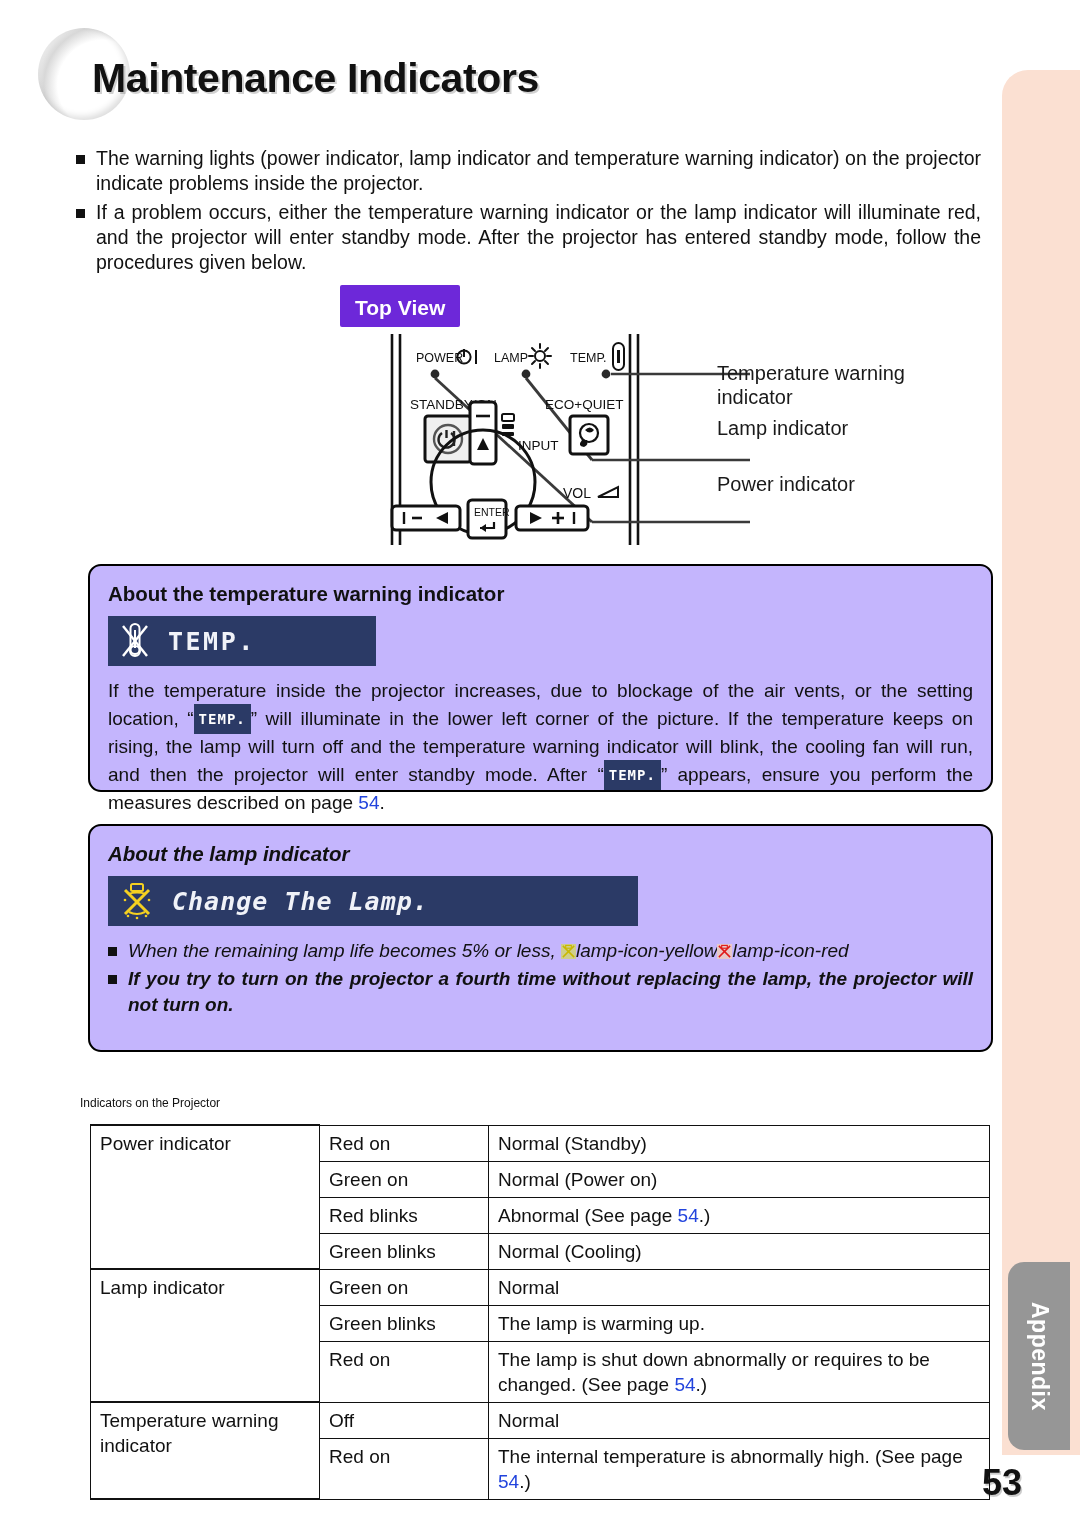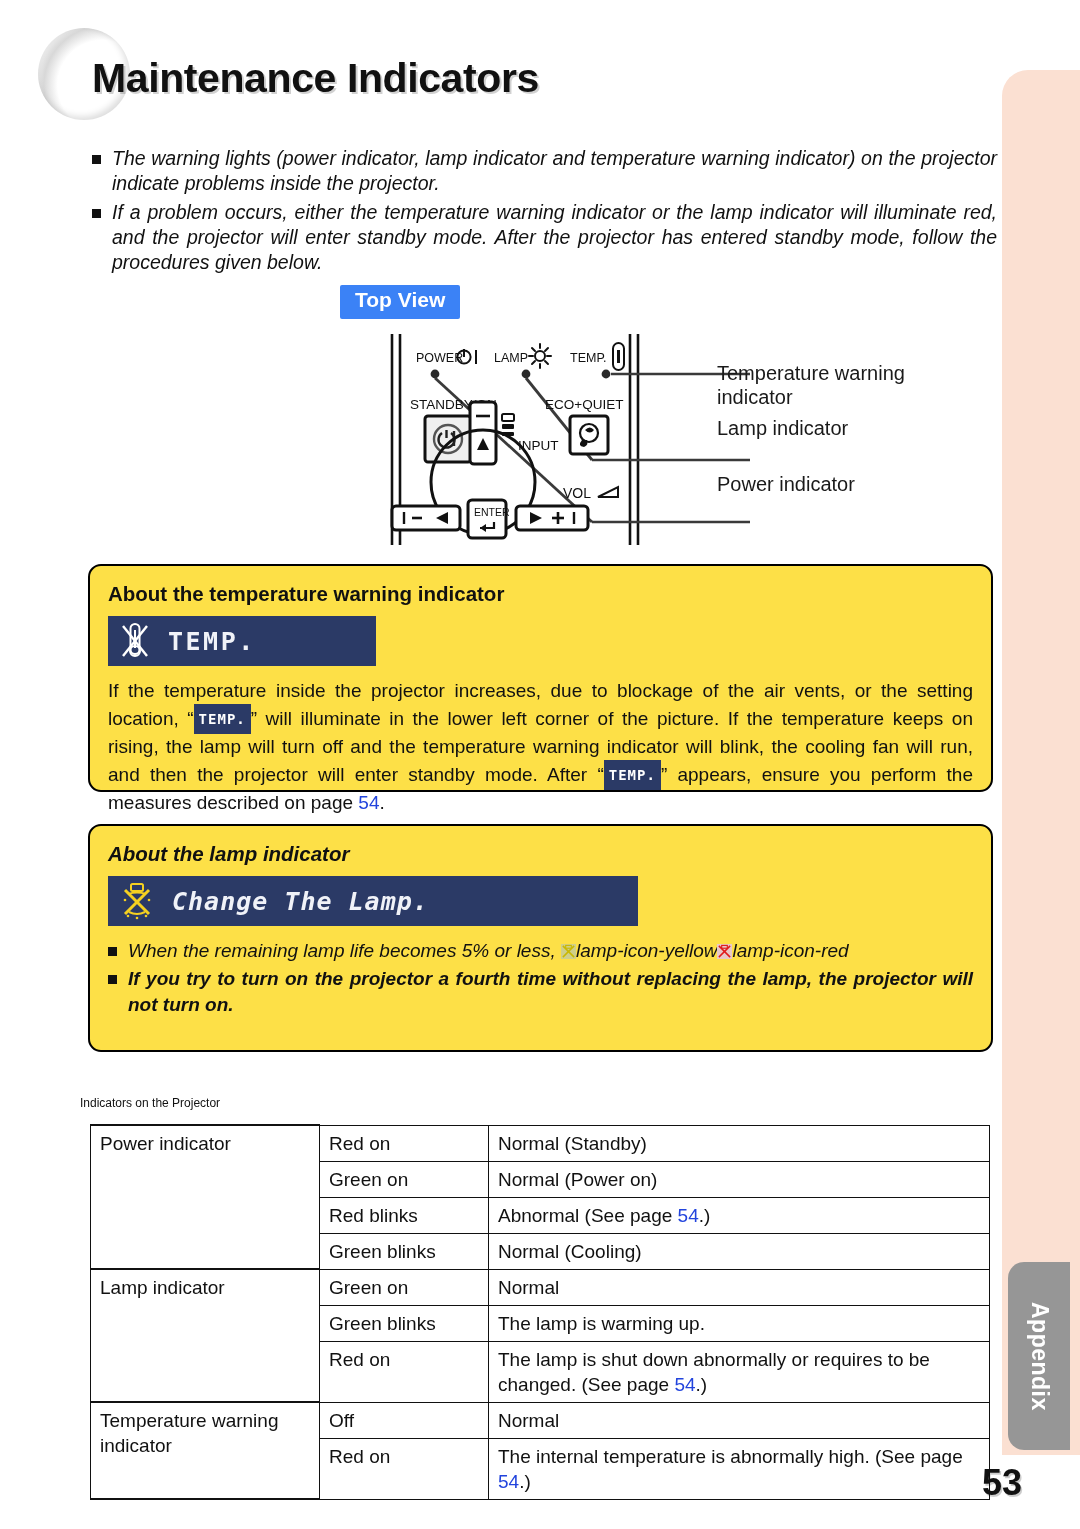--- a/index.html
+++ b/index.html
@@ -30,35 +30,35 @@
     position:absolute;left:38px;top:28px;width:92px;height:92px;border-radius:50%;
     background:radial-gradient(circle at 70% 62%, #ffffff 52%, #d8d8d8 68%, #ffffff 88%);
     box-shadow:inset -3px -3px 7px rgba(0,0,0,.14);
   }
   .page-title{
     position:absolute;left:92px;top:55px;
     font-size:41px;font-weight:bold;letter-spacing:-0.4px;
     text-shadow:2px 2px 0 rgba(0,0,0,.18);
   }
   
-  .intro{position:absolute;left:92px;top:146px;width:905px;font-style:italic;}
+  .intro{position:absolute;left:76px;top:146px;width:905px;}
   .bul-row{display:flex;margin-bottom:4px;}
   .bul{width:9px;height:9px;background:#111;margin:9px 11px 0 0;flex:none;}
   .bul-txt{font-size:19.5px;line-height:25px;text-align:justify;}
   
   .topview-badge{
-    position:absolute;left:340px;top:285px;background:#3b82f6;color:#fff;
-    font-size:21px;font-weight:bold;padding:3px 15px 7px;border-radius:2px;
+    position:absolute;left:340px;top:285px;background:#6d28d9;color:#fff;
+    font-size:21px;font-weight:bold;padding:11px 15px 7px;border-radius:2px;
   }
   .diagram{position:absolute;left:330px;top:330px;width:420px;height:215px;}
   .cal-lbl{position:absolute;font-size:20px;line-height:24px;color:#1a1a1a;}
   
   .sect{
     position:absolute;left:88px;width:905px;
-    border:2.5px solid #000;border-radius:13px;background:#fde047;
+    border:2.5px solid #000;border-radius:13px;background:#c4b5fd;
     box-sizing:border-box;padding:16px 18px 18px;
   }
   .sect h3{margin:0 0 10px;font-size:20.5px;font-weight:bold;}
   .osd-banner{
     background:#2b3a66;display:flex;align-items:center;
     padding:7px 14px;box-sizing:border-box;
   }
   .osd-banner .osd-label{
     color:#f0f2f8;font-family:"DejaVu Sans Mono","Liberation Mono",monospace;
     font-size:25px;font-weight:bold;letter-spacing:2.5px;margin-left:20px;

